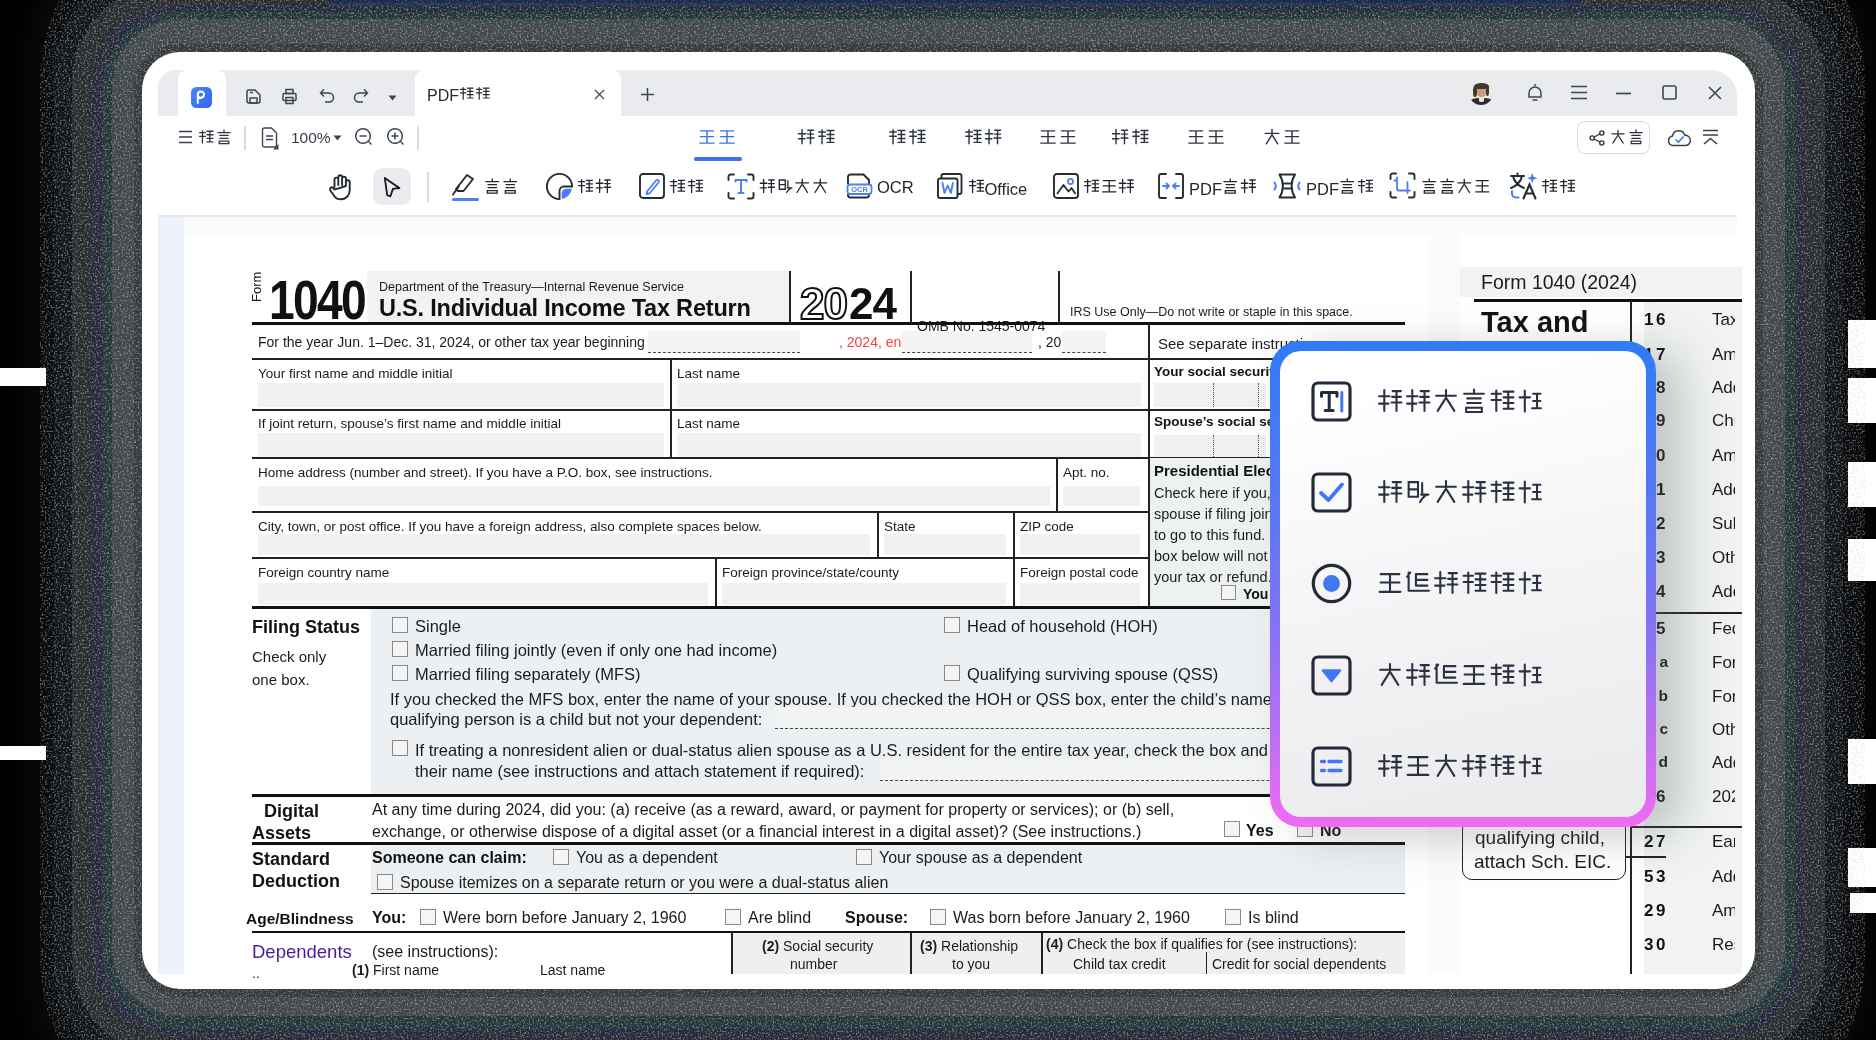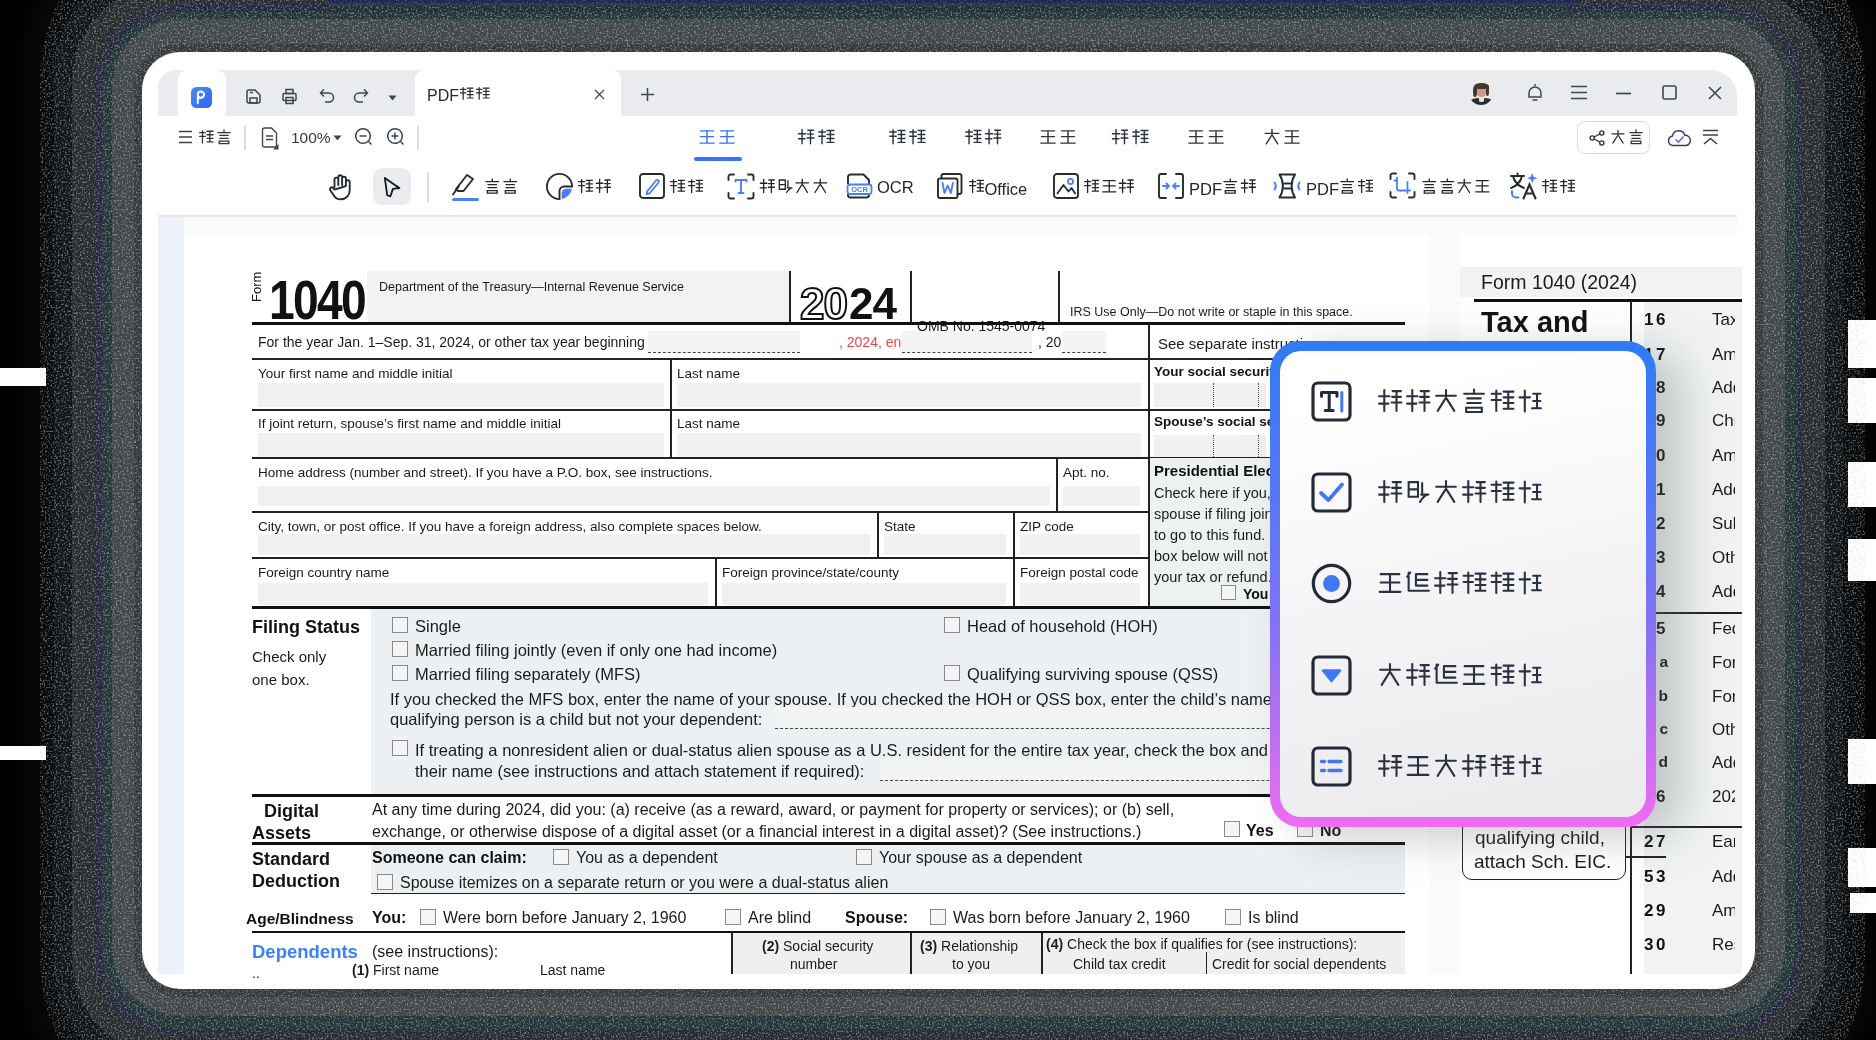--- a/index.html
+++ b/index.html
@@ -410,29 +410,30 @@
 <div style="position:absolute;left:16px;top:164.5px;width:1579px;height:757px;background:#fafbfc;"></div>
 <div style="position:absolute;left:16px;top:164.5px;width:26px;height:757px;background:#edf2fa;"></div>
 <div style="position:absolute;left:42px;top:184px;width:1245px;height:738px;background:#fff;"></div>
 <div style="position:absolute;left:1318px;top:184px;width:282px;height:738px;background:#fff;"></div>
 <div style="position:absolute;left:1502px;top:250px;width:98px;height:672px;background:#f1f3f3;"></div>
 <div style="position:absolute;left:225px;top:219px;width:422px;height:52px;background:#f1f2f2;"></div>
 <span class="abs" style="position:absolute;left:106px;top:239px;font-size:13px;color:#1b1b1b;transform:rotate(-90deg);transform-origin:left top;position:absolute;left:107px;top:250px">Form</span>
 <span class="abs" style="position:absolute;left:127px;top:216px;font-size:55px;font-weight:700;color:#111;letter-spacing:-2px;transform:scaleX(.84);transform-origin:left">1040</span>
 <span style="position:absolute;left:379px;top:0px;font-size:13.5px;font-weight:400;color:#1c1c1c;white-space:nowrap;"></span>
 <span class="abs" style="position:absolute;left:237px;top:228px;font-size:12.5px;color:#1b1b1b">Department of the Treasury—Internal Revenue Service</span>
+<span class="abs" style="position:absolute;left:237px;top:243px;font-size:23.5px;font-weight:700;color:#111;letter-spacing:-0.2px">U.S. Individual Income Tax Return</span>
 <div style="position:absolute;left:647px;top:219px;width:1.5px;height:52px;background:#222;"></div>
 <span class="abs" style="position:absolute;left:658px;top:227px;font-size:44px;font-weight:700;color:transparent;-webkit-text-stroke:2px #111;letter-spacing:-1px">20</span>
 <span class="abs" style="position:absolute;left:707px;top:227px;font-size:44px;font-weight:700;color:#111;letter-spacing:-1px">24</span>
 <div style="position:absolute;left:768px;top:219px;width:1.5px;height:52px;background:#222;"></div>
 <span class="abs" style="position:absolute;left:775px;top:266px;font-size:14px;color:#1b1b1b">OMB No. 1545-0074</span>
 <div style="position:absolute;left:916px;top:219px;width:1.5px;height:52px;background:#222;"></div>
 <span class="abs" style="position:absolute;left:928px;top:253px;font-size:12.5px;color:#1b1b1b">IRS Use Only—Do not write or staple in this space.</span>
 <div style="position:absolute;left:110px;top:270px;width:1153px;height:3px;background:#111;"></div>
-<span class="abs" style="position:absolute;left:116px;top:282px;font-size:14px;color:#1b1b1b">For the year Jan. 1–Sep. 31, 2024, or other tax year beginning</span>
+<span class="abs" style="position:absolute;left:116px;top:282px;font-size:14px;color:#1b1b1b">For the year Jun. 1–Dec. 31, 2024, or other tax year beginning</span>
 <div style="position:absolute;left:506px;top:279px;width:152px;height:21px;background:#f4f4f4;"></div>
 <div style="position:absolute;left:506px;top:300px;width:152px;height:0px;border-bottom:1.5px dashed #444;"></div>
 <span class="abs" style="position:absolute;left:697px;top:282px;font-size:14px;color:#ef4444">, 2024, ending</span>
 <div style="position:absolute;left:760px;top:279px;width:130px;height:21px;background:#f4f4f4;"></div>
 <div style="position:absolute;left:760px;top:300px;width:130px;height:0px;border-bottom:1.5px dashed #444;"></div>
 <span class="abs" style="position:absolute;left:896px;top:282px;font-size:14px;color:#1b1b1b">, 20</span>
 <div style="position:absolute;left:920px;top:279px;width:44px;height:21px;background:#f4f4f4;"></div>
 <div style="position:absolute;left:920px;top:300px;width:44px;height:0px;border-bottom:1.5px dashed #444;"></div>
 <span class="abs" style="position:absolute;left:1016px;top:283px;font-size:15px;color:#1b1b1b">See separate instructions.</span>
 <div style="position:absolute;left:1006px;top:273px;width:1.5px;height:283px;background:#222;"></div>
@@ -540,21 +541,21 @@
 <span class="abs" style="position:absolute;left:301px;top:857px;font-size:16px;color:#1b1b1b">Were born before January 2, 1960</span>
 <div style="position:absolute;left:583px;top:857px;width:16px;height:16px;background:#f5f5f5;border:1.5px solid #8a8a8a;"></div>
 <span class="abs" style="position:absolute;left:606px;top:857px;font-size:16px;color:#1b1b1b">Are blind</span>
 <span class="abs" style="position:absolute;left:703px;top:857px;font-size:16px;font-weight:700;color:#111">Spouse:</span>
 <div style="position:absolute;left:788px;top:857px;width:16px;height:16px;background:#f5f5f5;border:1.5px solid #8a8a8a;"></div>
 <span class="abs" style="position:absolute;left:811px;top:857px;font-size:16px;color:#1b1b1b">Was born before January 2, 1960</span>
 <div style="position:absolute;left:1083px;top:857px;width:16px;height:16px;background:#f5f5f5;border:1.5px solid #8a8a8a;"></div>
 <span class="abs" style="position:absolute;left:1106px;top:857px;font-size:16px;color:#1b1b1b">Is blind</span>
 <div style="position:absolute;left:110px;top:879px;width:1153px;height:2px;background:#111;"></div>
 <div style="position:absolute;left:589px;top:881px;width:674px;height:41px;background:#efefef;"></div>
-<span class="abs" style="position:absolute;left:110px;top:889px;font-size:18.5px;font-weight:700;color:#3b82f6">Dependents</span>
+<span class="abs" style="position:absolute;left:110px;top:889px;font-size:18.5px;font-weight:400;color:#4c1d95">Dependents</span>
 <span class="abs" style="position:absolute;left:230px;top:891px;font-size:16px;color:#1b1b1b">(see instructions):</span>
 <span class="abs" style="position:absolute;left:620px;top:886px;font-size:14px;color:#1b1b1b"><b>(2)</b> Social security</span>
 <span class="abs" style="position:absolute;left:648px;top:904px;font-size:14px;color:#1b1b1b">number</span>
 <span class="abs" style="position:absolute;left:778px;top:886px;font-size:14px;color:#1b1b1b"><b>(3)</b> Relationship</span>
 <span class="abs" style="position:absolute;left:810px;top:904px;font-size:14px;color:#1b1b1b">to you</span>
 <span class="abs" style="position:absolute;left:904px;top:884px;font-size:14px;color:#1b1b1b"><b>(4)</b> Check the box if qualifies for (see instructions):</span>
 <span class="abs" style="position:absolute;left:931px;top:904px;font-size:14px;color:#1b1b1b">Child tax credit</span>
 <span class="abs" style="position:absolute;left:1070px;top:904px;font-size:14px;color:#1b1b1b">Credit for social dependents</span>
 <span class="abs" style="position:absolute;left:210px;top:910px;font-size:14px;color:#1b1b1b"><b>(1)</b> First name</span>
 <span class="abs" style="position:absolute;left:398px;top:910px;font-size:14px;color:#1b1b1b">Last name</span>

